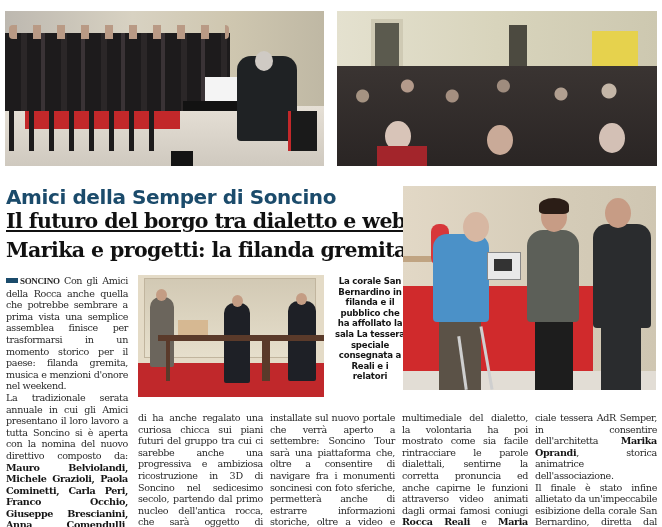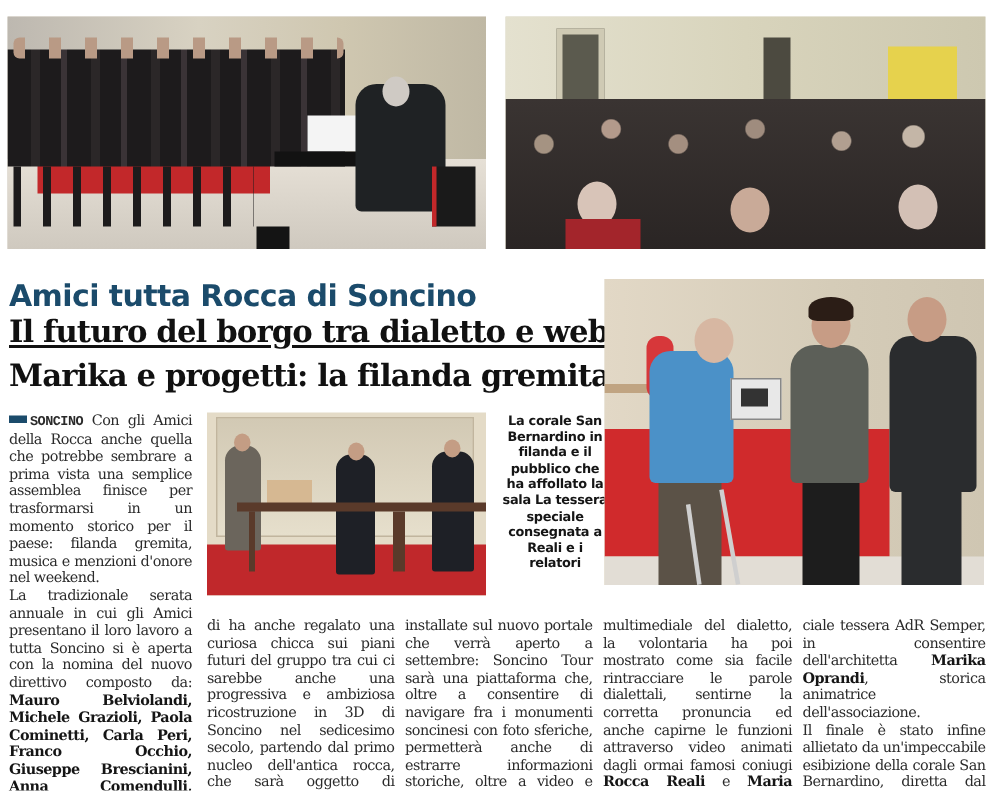--- a/index.html
+++ b/index.html
@@ -47,21 +47,21 @@
   #h2{left:6px;top:238px;}
 
   
   .col{position:absolute;font-size:9.6px;line-height:11.6px;text-align:justify;color:#2a2a2a;font-family:"DejaVu Serif",serif;letter-spacing:-0.35px;}
   .col b{color:#151515;}
   #c1{left:6px;top:275px;width:122px;}
   #c2{left:138px;top:412px;width:125px;}
   #c3{left:270px;top:412px;width:125px;}
   #c4{left:402px;top:412px;width:126px;}
   #c5{left:535px;top:412px;width:122px;}
-  .dateline{font-family:Liberation Mono, monospace;font-weight:bold;font-size:9px;}
+  .dateline{font-family:Liberation Serif, serif;font-weight:bold;font-size:9px;}
   .dateline-bar{display:inline-block;width:12px;height:5px;background:#1b4b6b;margin-right:2px;vertical-align:1px;}
 
   
   #p3{left:138px;top:275px;width:186px;height:122px;background:#e4dbc7;}
   #p3 .screen{position:absolute;left:6px;top:3px;width:170px;height:78px;background:linear-gradient(#d2c9b4,#e6dfcc);border:1px solid #c1b59e;}
   #p3 .floor{position:absolute;left:0;top:88px;width:100%;height:34px;background:#c0282b;}
   #p3 .table{position:absolute;left:20px;top:60px;width:166px;height:6px;background:#5a3a2a;}
   #p3 .leg1{position:absolute;left:28px;top:66px;width:4px;height:40px;background:#5a3a2a;}
   #p3 .leg2{position:absolute;left:124px;top:66px;width:4px;height:40px;background:#5a3a2a;}
   #p3 .leg3{position:absolute;left:128px;top:66px;width:4px;height:40px;background:#5a3a2a;}
@@ -119,21 +119,21 @@
     <div class="door1"></div>
     <div class="door2"></div>
     <div class="yellow"></div>
   <div class="crowd"></div>
     <div class="f1"></div>
     <div class="f1b"></div>
     <div class="f2"></div>
     <div class="f3"></div>
 </div>
 
-<div class="abs" id="kicker">Amici tutta Rocca di Soncino</div>
+<div class="abs" id="kicker">Amici della Semper di Soncino</div>
 <div class="abs headline" id="h1">Il futuro del borgo tra dialetto e web</div>
 <div class="abs headline" id="h2">Marika e progetti: la filanda gremita</div>
 
 <div class="col" id="c1">
   <span class="dateline"><span class="dateline-bar"></span><span>SONCINO</span></span><span> Con gli Amici della Rocca anche quella che potrebbe sembrare a prima vista una semplice assemblea finisce per trasformarsi in un momento storico per il paese: filanda gremita, musica e menzioni d'onore nel weekend.</span><br>
   <span>La tradizionale serata annuale in cui gli Amici presentano il loro lavoro a tutta Soncino si è aperta con la nomina del nuovo direttivo composto da: </span><b>Mauro Belviolandi, Michele Grazioli, Paola Cominetti, Carla Peri, Franco Occhio, Giuseppe Brescianini, Anna Comendulli, Franco Maina</b>
 </div>
 
 <div class="photo" id="p3">
   <div class="screen"></div>

